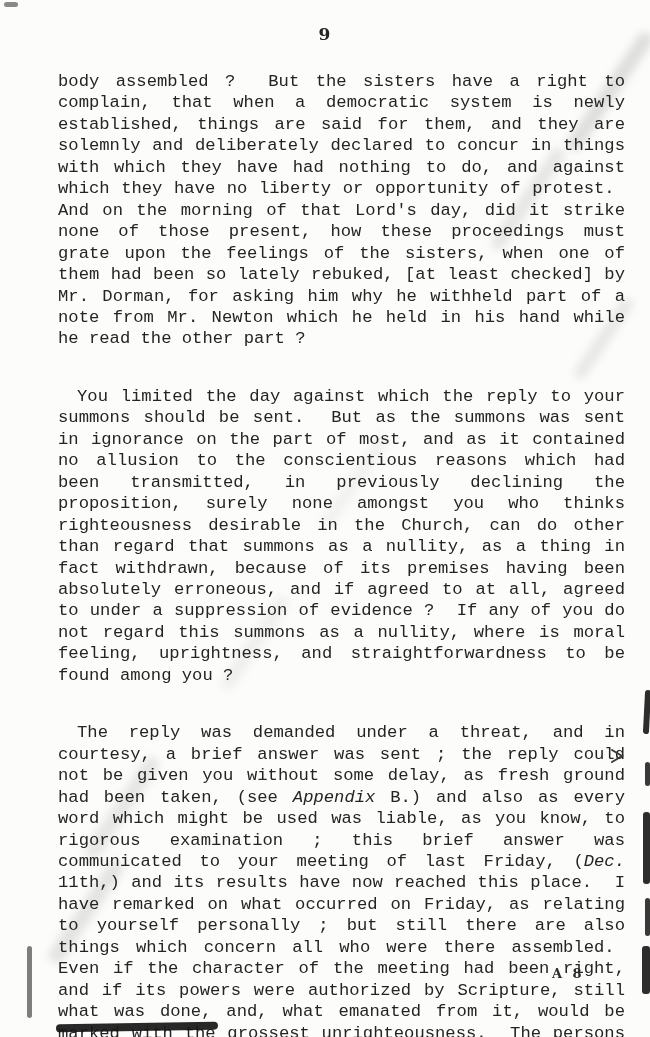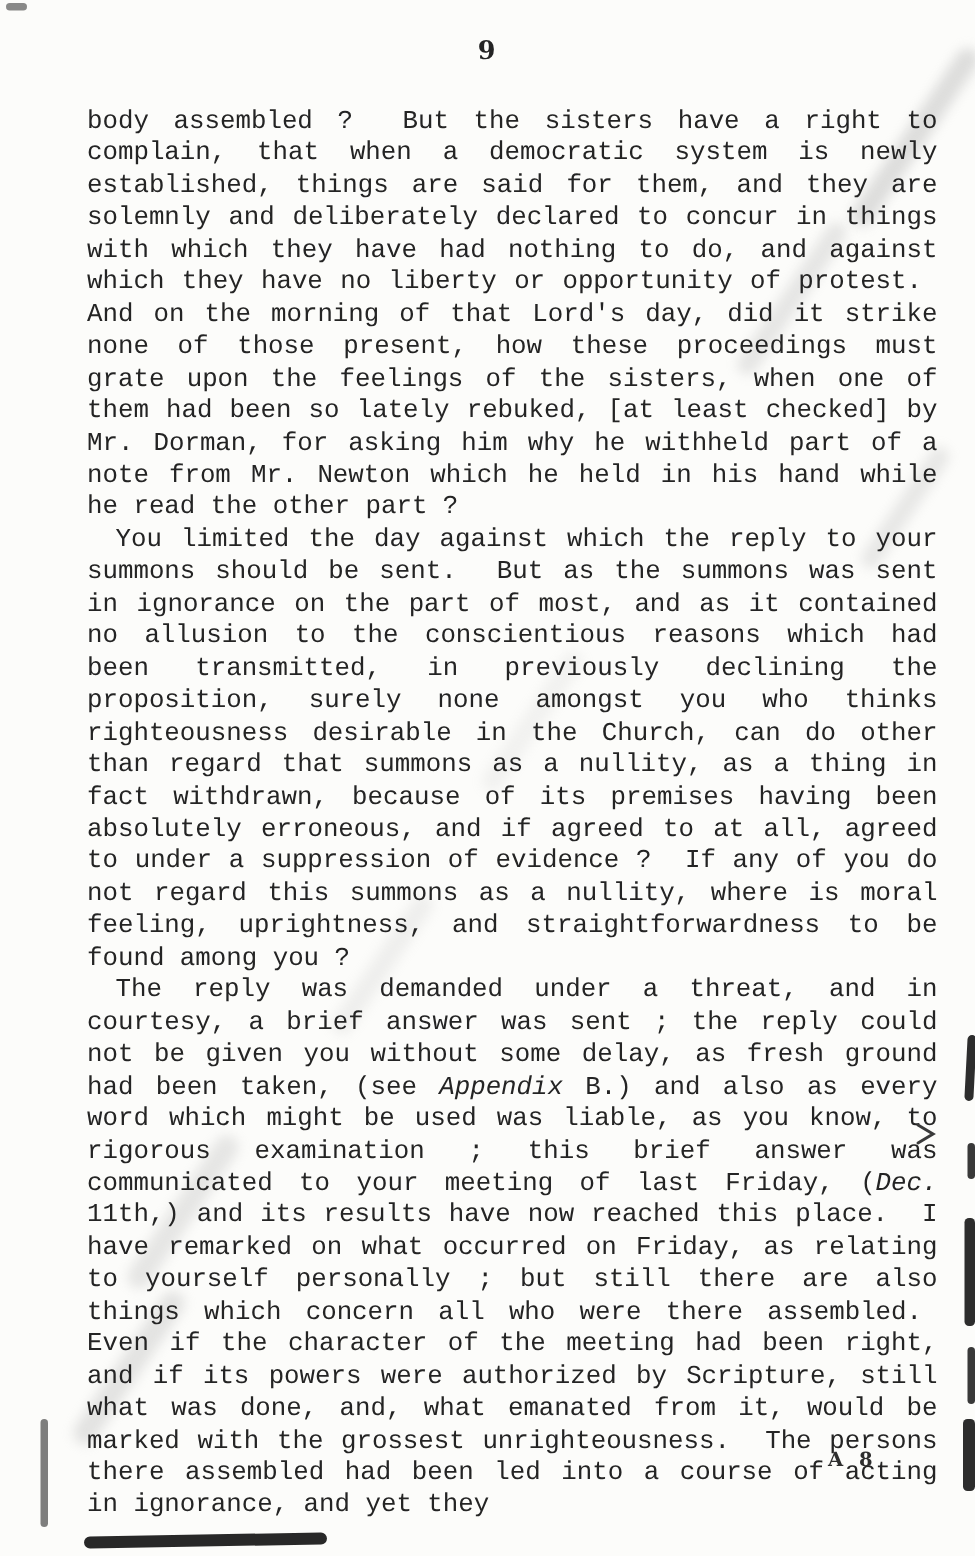--- a/index.html
+++ b/index.html
@@ -22,21 +22,21 @@
   }
 
   .text-block {
     position: absolute; left: 58px; top: 71px; width: 567px;
     font-family: Liberation Mono, monospace;
     font-size: 17.2px; line-height: 21.45px;
     text-align: justify;
     color: var(--ink, #242424);
   }
   .text-block p { margin: 0; }
-  .text-block p.indent { text-indent: 19px; }
+  .text-block p.indent { text-indent: 19px; margin-top: 36px; }
   .em { font-style: italic; }
 
   .signature {
     position: absolute; left: 552px; top: 966px;
     font-family: "DejaVu Serif", "Liberation Serif", serif;
     font-size: 13px; font-weight: 700; letter-spacing: 3px;
     color: #2e2e2e;
   }
 
   

